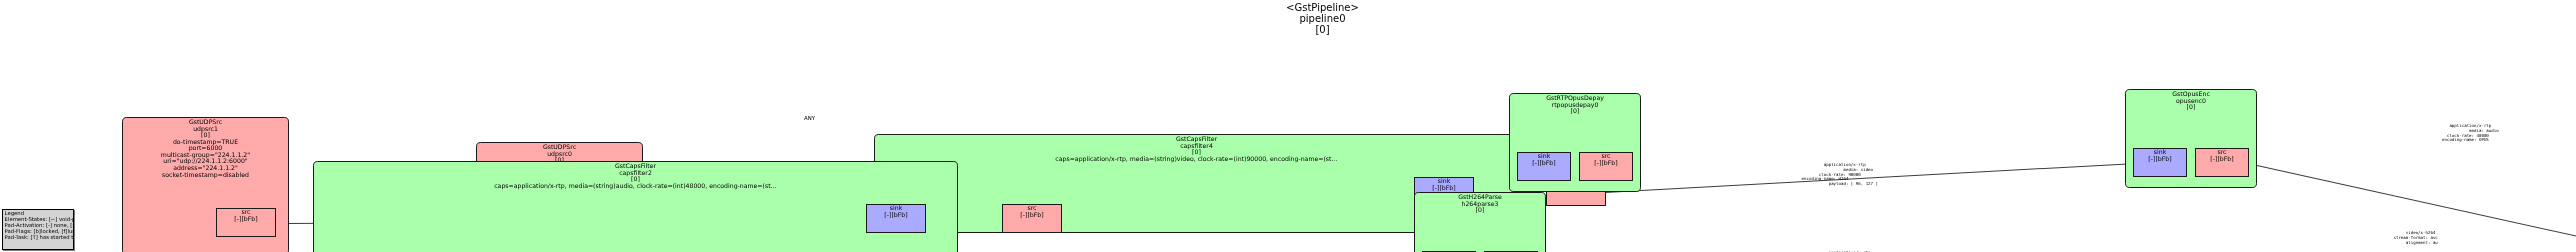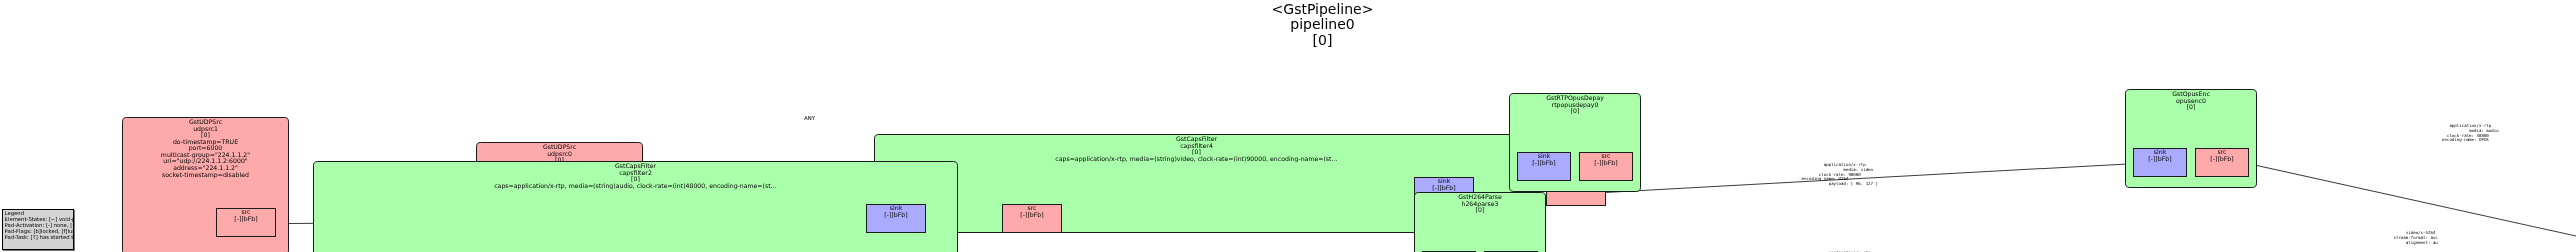--- a/index.html
+++ b/index.html
@@ -43,21 +43,21 @@
   #legend{position:absolute;box-sizing:border-box;background:#d3d3d3;
           border:0.5px solid #000;box-shadow:1px 1px 0 #7a7a7a;
           overflow:hidden;line-height:1.12;padding:1px 1.5px;}
   #legend div{white-space:nowrap;}
 </style>
 </head>
 <body>
 
 <div id="stage">
 
-  <div id="ptitle" style="left: 1199px; top: 2.1px; width: 247px; font-size: 14px;"><div>&lt;GstPipeline&gt;</div><div>pipeline0</div><div>[0]</div></div>
+  <div id="ptitle" style="left: 1199px; top: 2.1px; width: 247px; font-size: 10px;"><div>&lt;GstPipeline&gt;</div><div>pipeline0</div><div>[0]</div></div>
 
   <div id="edges-layer">
       <div class="edge" style="left: 289px; top: 223px; width: 577px; transform: rotate(-0.409249deg);"></div>
       <div class="arrow" style="left: 861px; top: 216px; transform: rotate(-0.409249deg);"></div>
       <div class="edge" style="left: 643px; top: 247px; width: 773px; transform: rotate(-4.28154deg);"></div>
       <div class="arrow" style="left: 1410px; top: 188px; transform: rotate(-4.28154deg);"></div>
       <div class="edge" style="left: 1061px; top: 218px; width: 458px; transform: rotate(-6.45399deg);"></div>
       <div class="arrow" style="left: 1513px; top: 165px; transform: rotate(-6.45399deg);"></div>
       <div class="edge" style="left: 1605px; top: 192px; width: 528px; transform: rotate(-3.13024deg);"></div>
       <div class="arrow" style="left: 2129px; top: 161px; transform: rotate(-3.13024deg);"></div>

